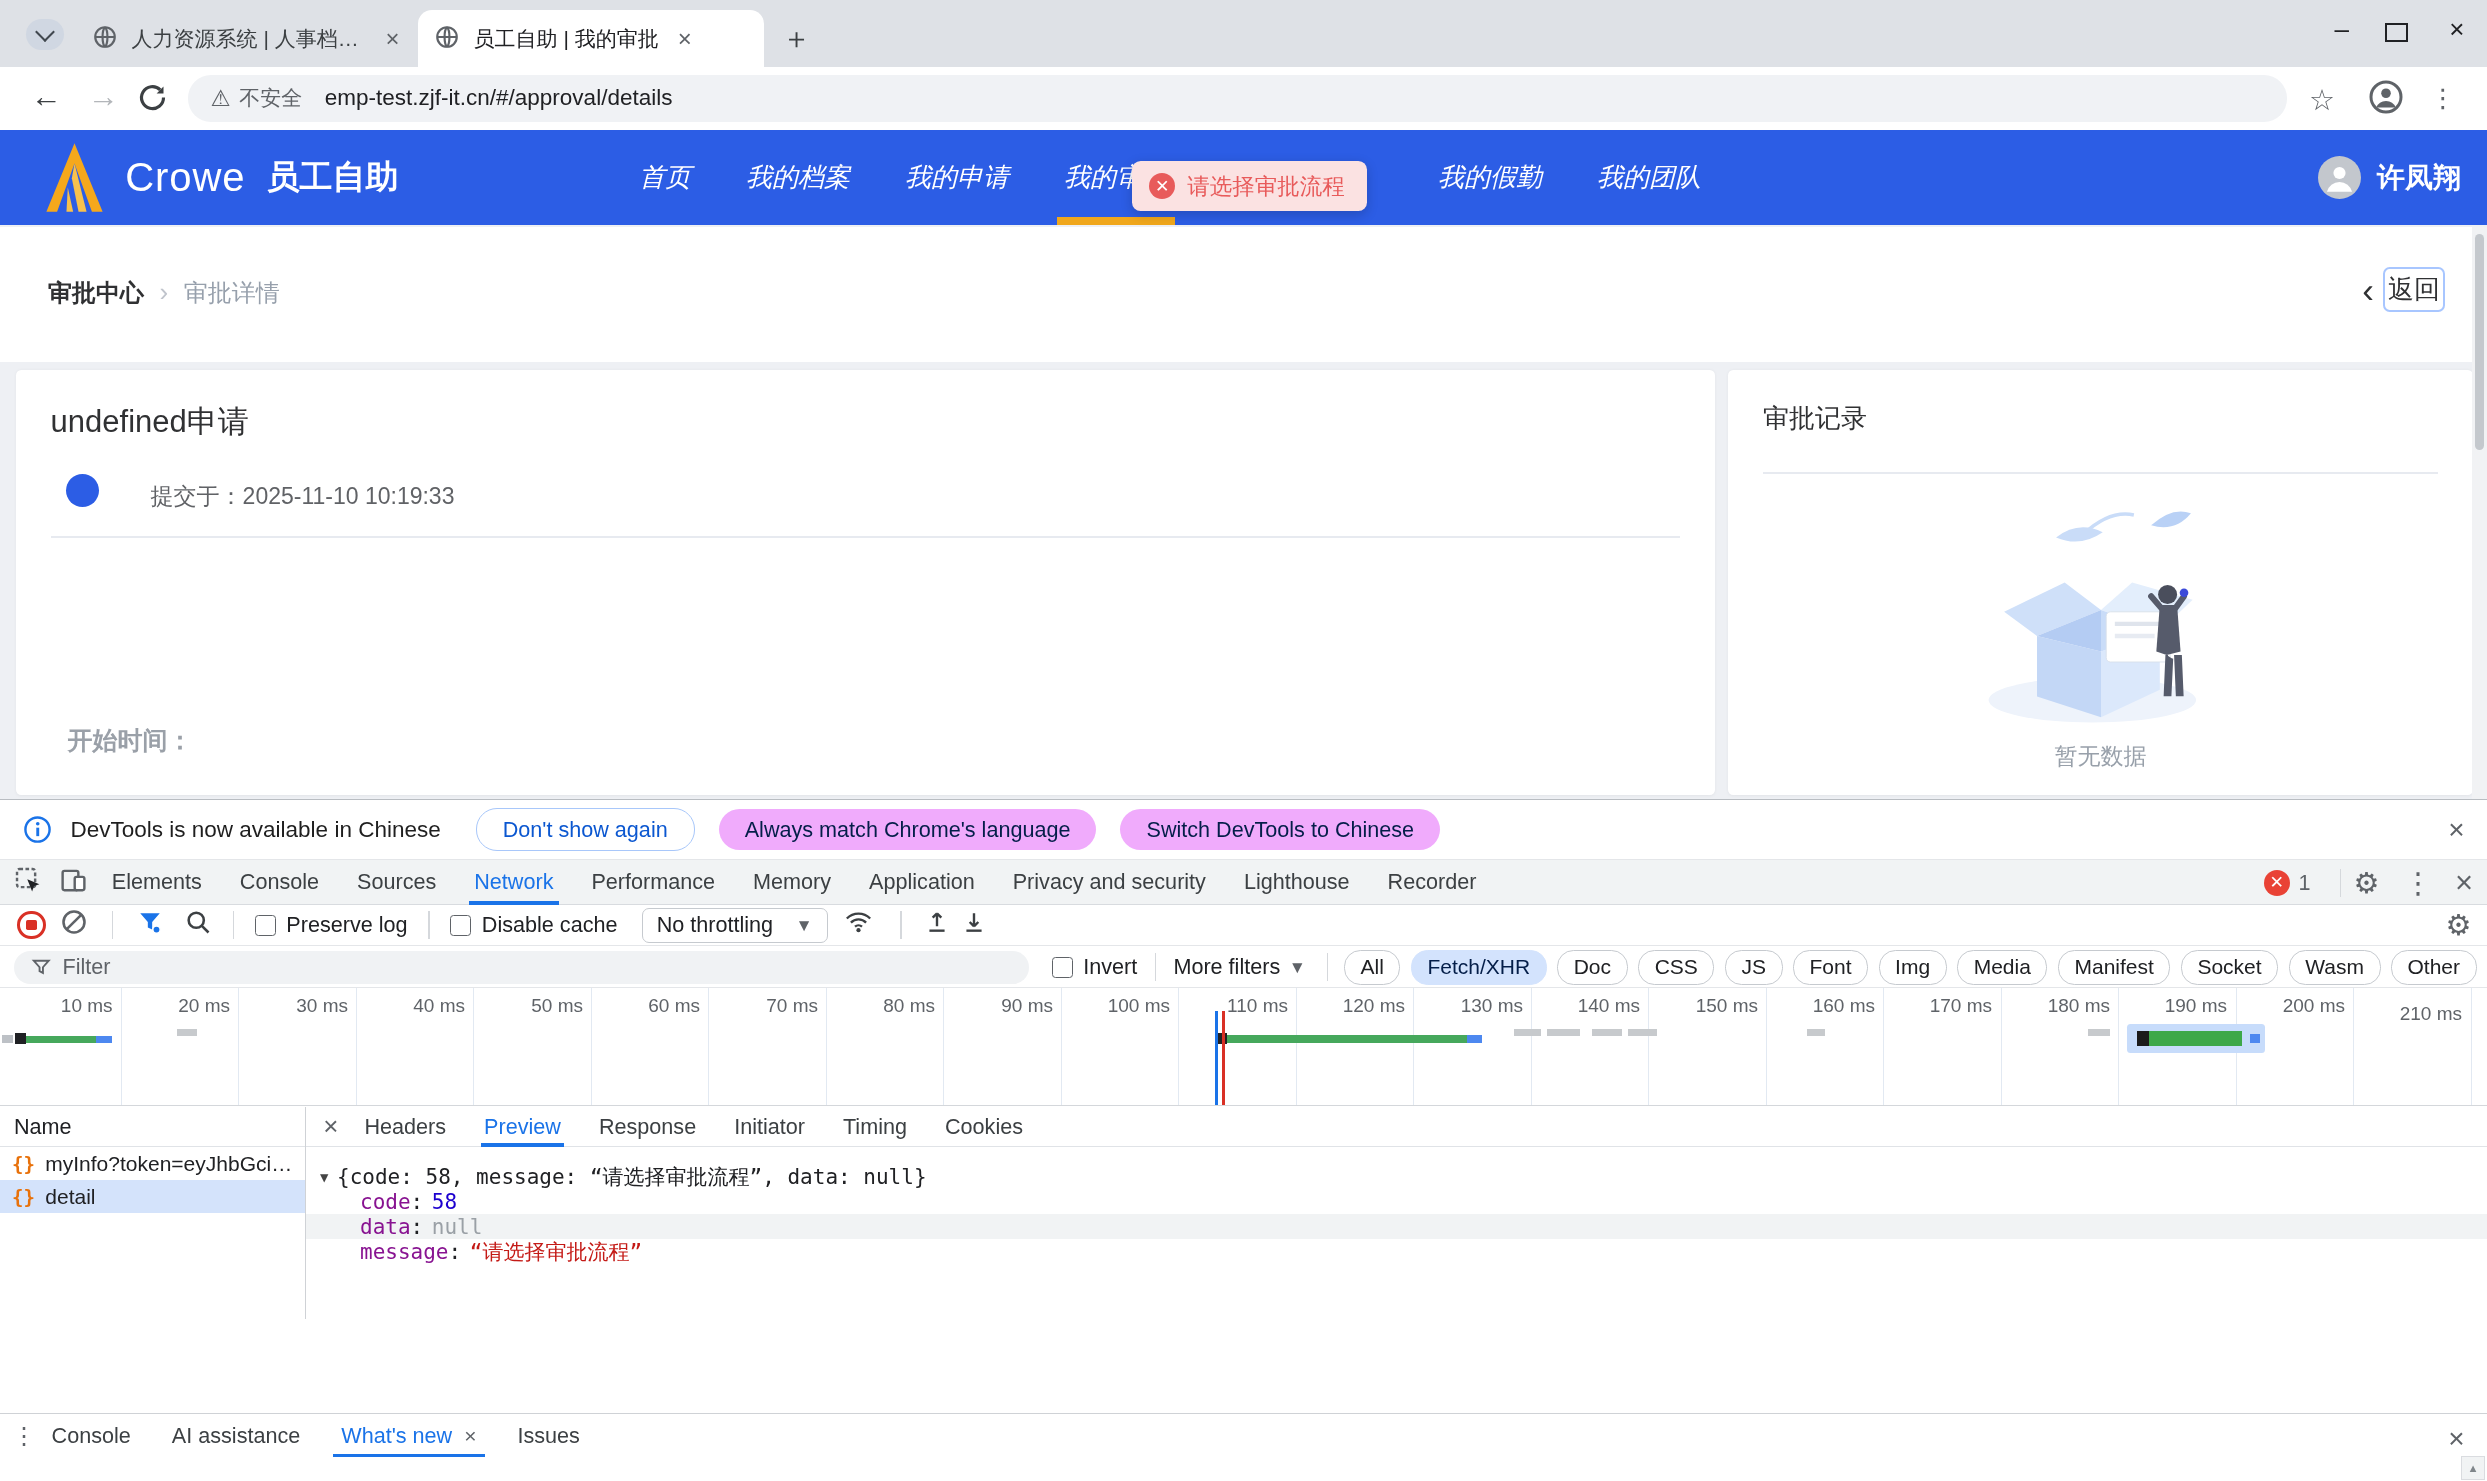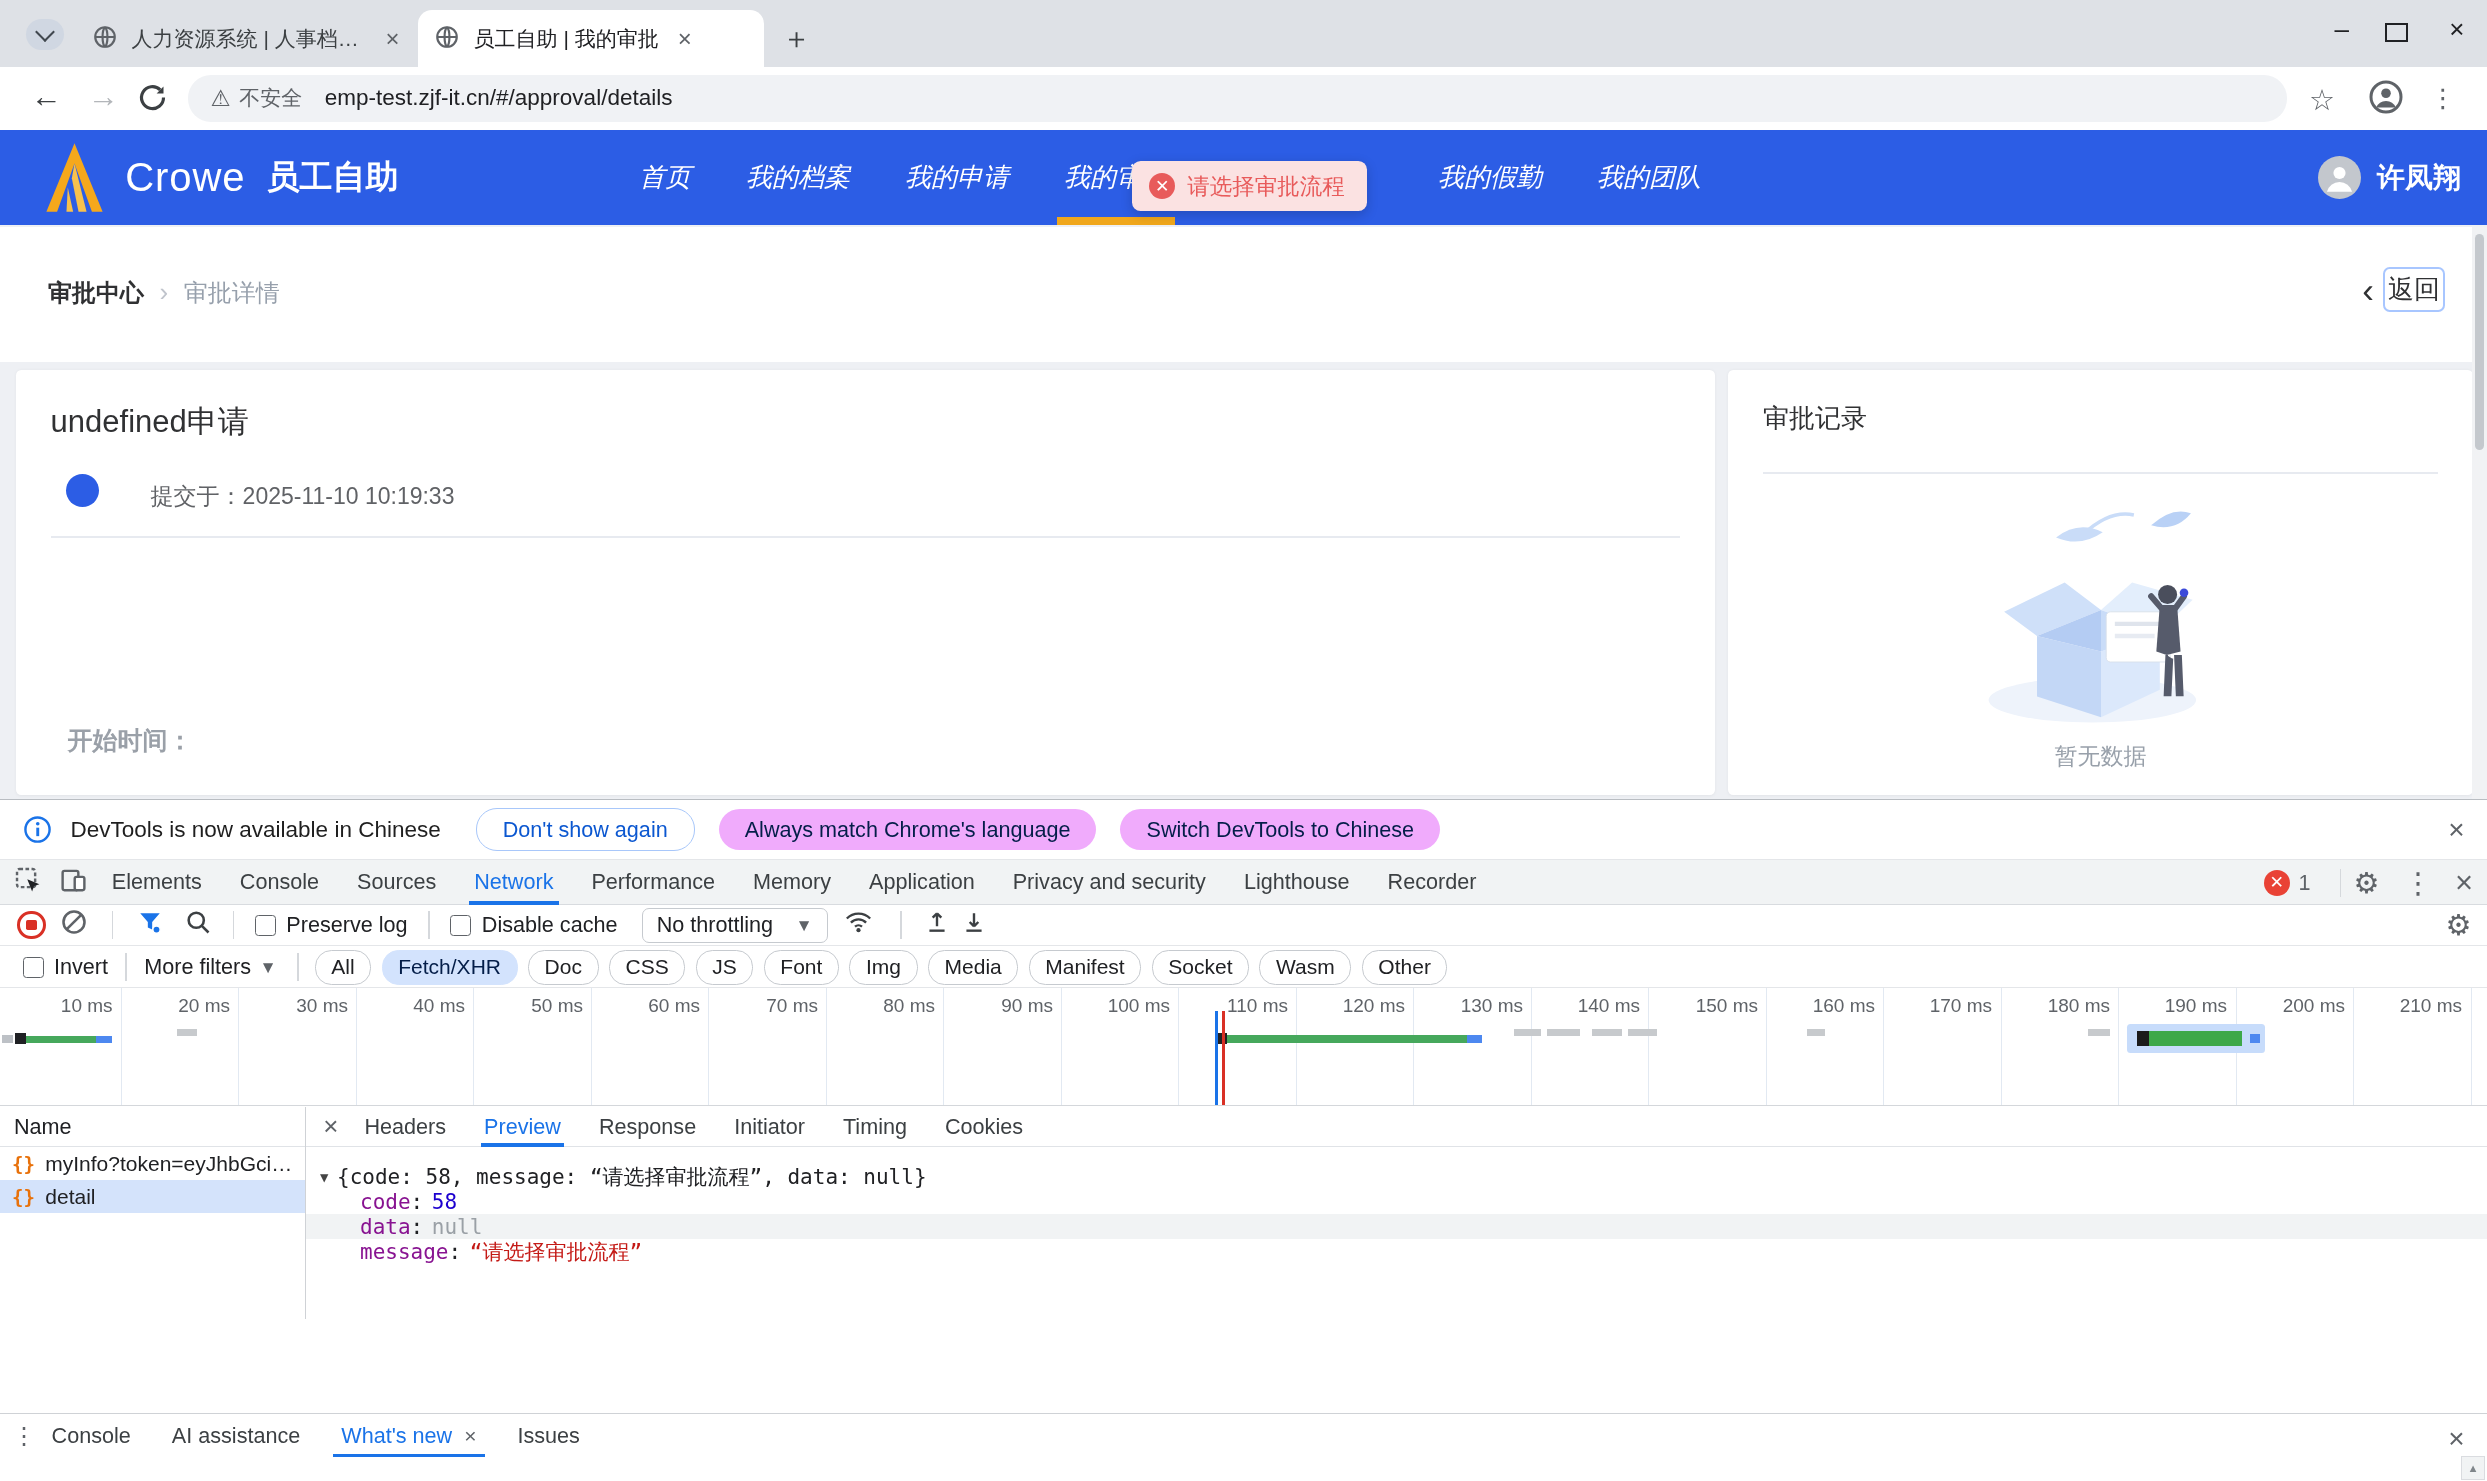--- a/index.html
+++ b/index.html
@@ -395,20 +395,26 @@
     <span>
       <svg width="26" height="26" viewBox="0 0 24 24">
           <path d="M12 4v12M12 16l-4-4M12 16l4-4" fill="none" stroke="#3c4043" stroke-width="2.2"></path>
           <path d="M5 20h14" stroke="#3c4043" stroke-width="2.2"></path>
         </svg>
     </span>
     <span id="net-gear" class="gear">⚙</span>
   </div>
 
   <div id="filter-row" class="abs">
+    <div id="filter-box">
+      <svg width="22.5" height="22.5" viewBox="0 0 24 24">
+          <path d="M4 5h16l-6.2 7v6l-3.6-1.8V12z" fill="none" stroke="#5f6368" stroke-width="2"></path>
+        </svg>
+      <span class="fph">Filter</span>
+    </div>
     <span class="checkbox" style="margin-left:22.5px;"></span>
     <span class="plain-label">Invert</span>
     <span class="vdiv" style="margin:0 17.3px;"></span>
     <span class="plain-label">More filters</span>
     <span class="mf-caret">▼</span>
     <span class="vdiv" style="margin:0 15.6px 0 5.2px;"></span>
     <span id="chips" style="display:flex;align-items:center;">
         <span class="chip">All</span>
         <span class="chip sel">Fetch/XHR</span>
         <span class="chip">Doc</span>
@@ -459,21 +465,21 @@
       <div class="ticklabel" style="left: 1771px;">160 ms</div>
       <div class="gridline" style="left: 2001px;"></div>
       <div class="ticklabel" style="left: 1888px;">170 ms</div>
       <div class="gridline" style="left: 2118px;"></div>
       <div class="ticklabel" style="left: 2006px;">180 ms</div>
       <div class="gridline" style="left: 2236px;"></div>
       <div class="ticklabel" style="left: 2123px;">190 ms</div>
       <div class="gridline" style="left: 2353px;"></div>
       <div class="ticklabel" style="left: 2241px;">200 ms</div>
       <div class="gridline" style="left: 2471px;"></div>
-      <div class="ticklabel" style="left: 2358px;">210 ms</div>
+      <div class="ticklabel" style="left: 2358px; margin-top: 8px;">210 ms</div>
       <div id="wl-sel" style="left: 2127px; top: 36px; width: 138px; height: 28.5px;"></div>
       <div class="wl-seg" style="left: 1.7px; top: 47px; width: 11.2px; height: 7.8px; background: rgb(189, 193, 198);"></div>
       <div class="wl-seg" style="left: 14.7px; top: 45px; width: 11.2px; height: 11.2px; background: rgb(32, 33, 36);"></div>
       <div class="wl-seg" style="left: 26px; top: 48px; width: 70px; height: 7px; background: rgb(70, 168, 92);"></div>
       <div class="wl-seg" style="left: 96px; top: 48px; width: 15.6px; height: 7px; background: rgb(77, 136, 240);"></div>
       <div class="wl-seg" style="left: 177px; top: 41px; width: 20px; height: 7px; background: rgb(199, 202, 205);"></div>
       <div class="wl-seg" style="left: 1216px; top: 45px; width: 11.2px; height: 11.2px; background: rgb(32, 33, 36);"></div>
       <div class="wl-seg" style="left: 1227px; top: 47px; width: 240px; height: 7.8px; background: rgb(70, 168, 92);"></div>
       <div class="wl-seg" style="left: 1467px; top: 47px; width: 14.7px; height: 7.8px; background: rgb(77, 136, 240);"></div>
       <div class="wl-seg" style="left: 1514px; top: 41px; width: 27px; height: 7px; background: rgb(199, 202, 205);"></div>

